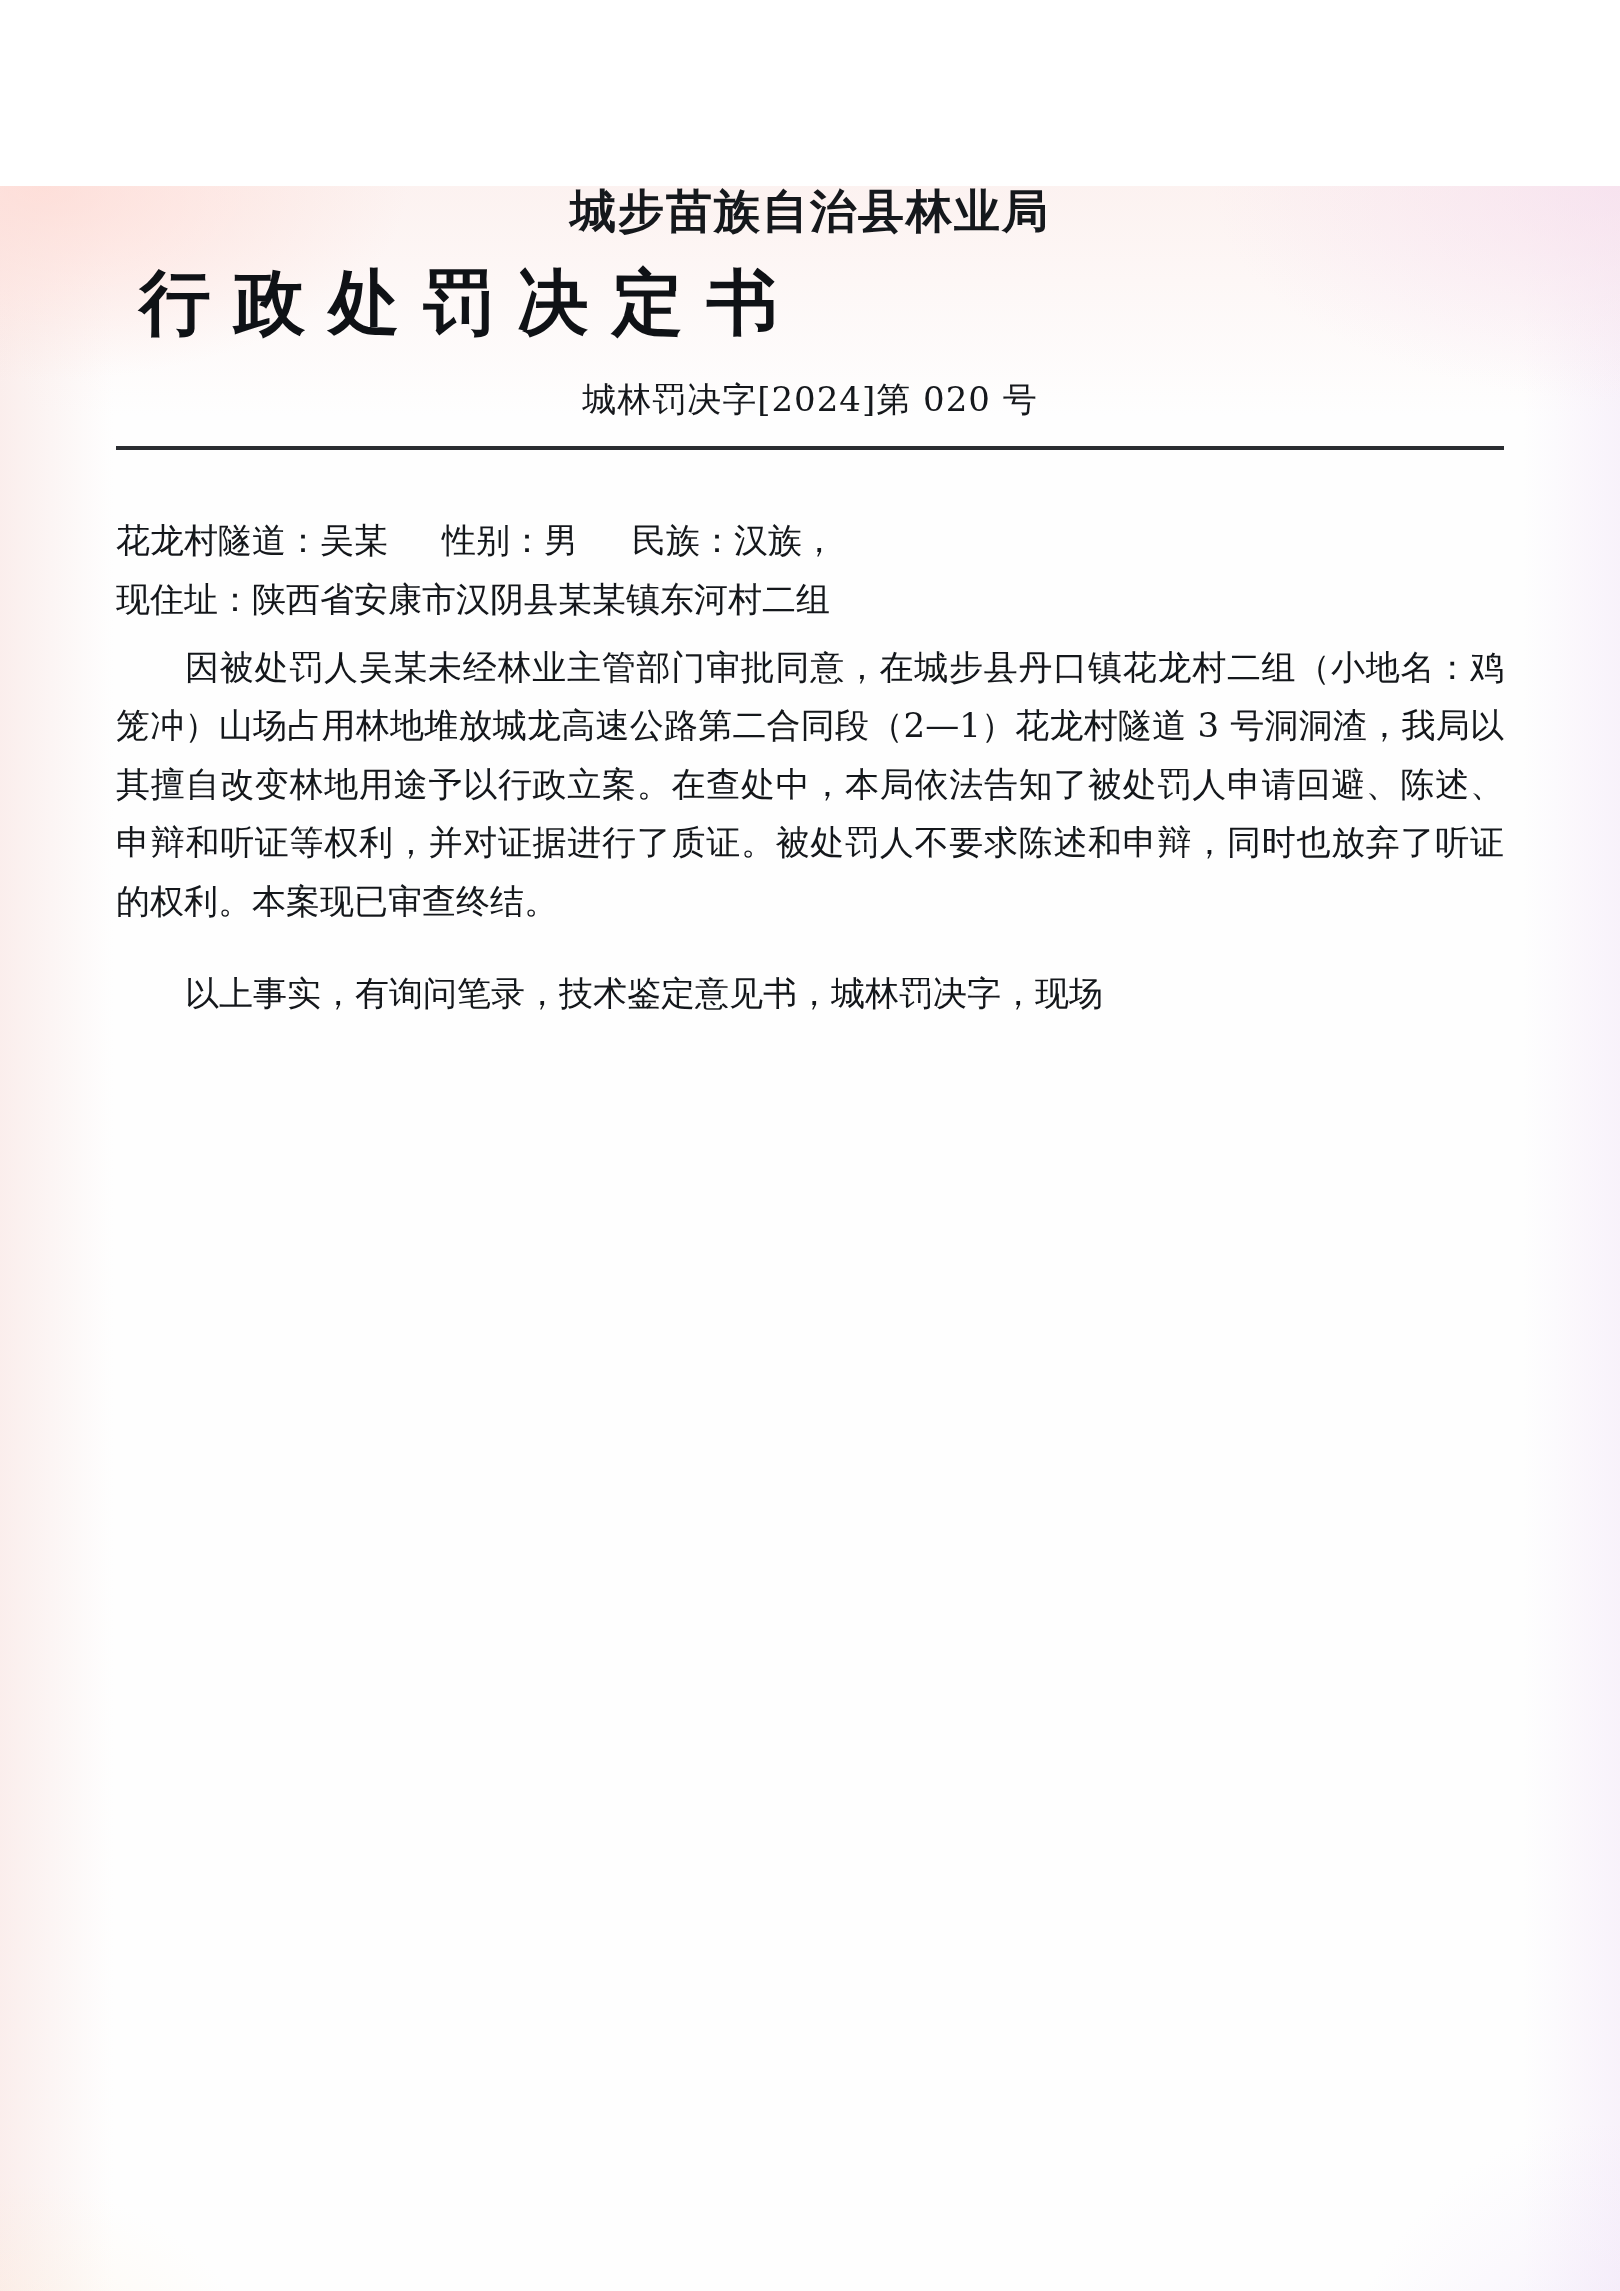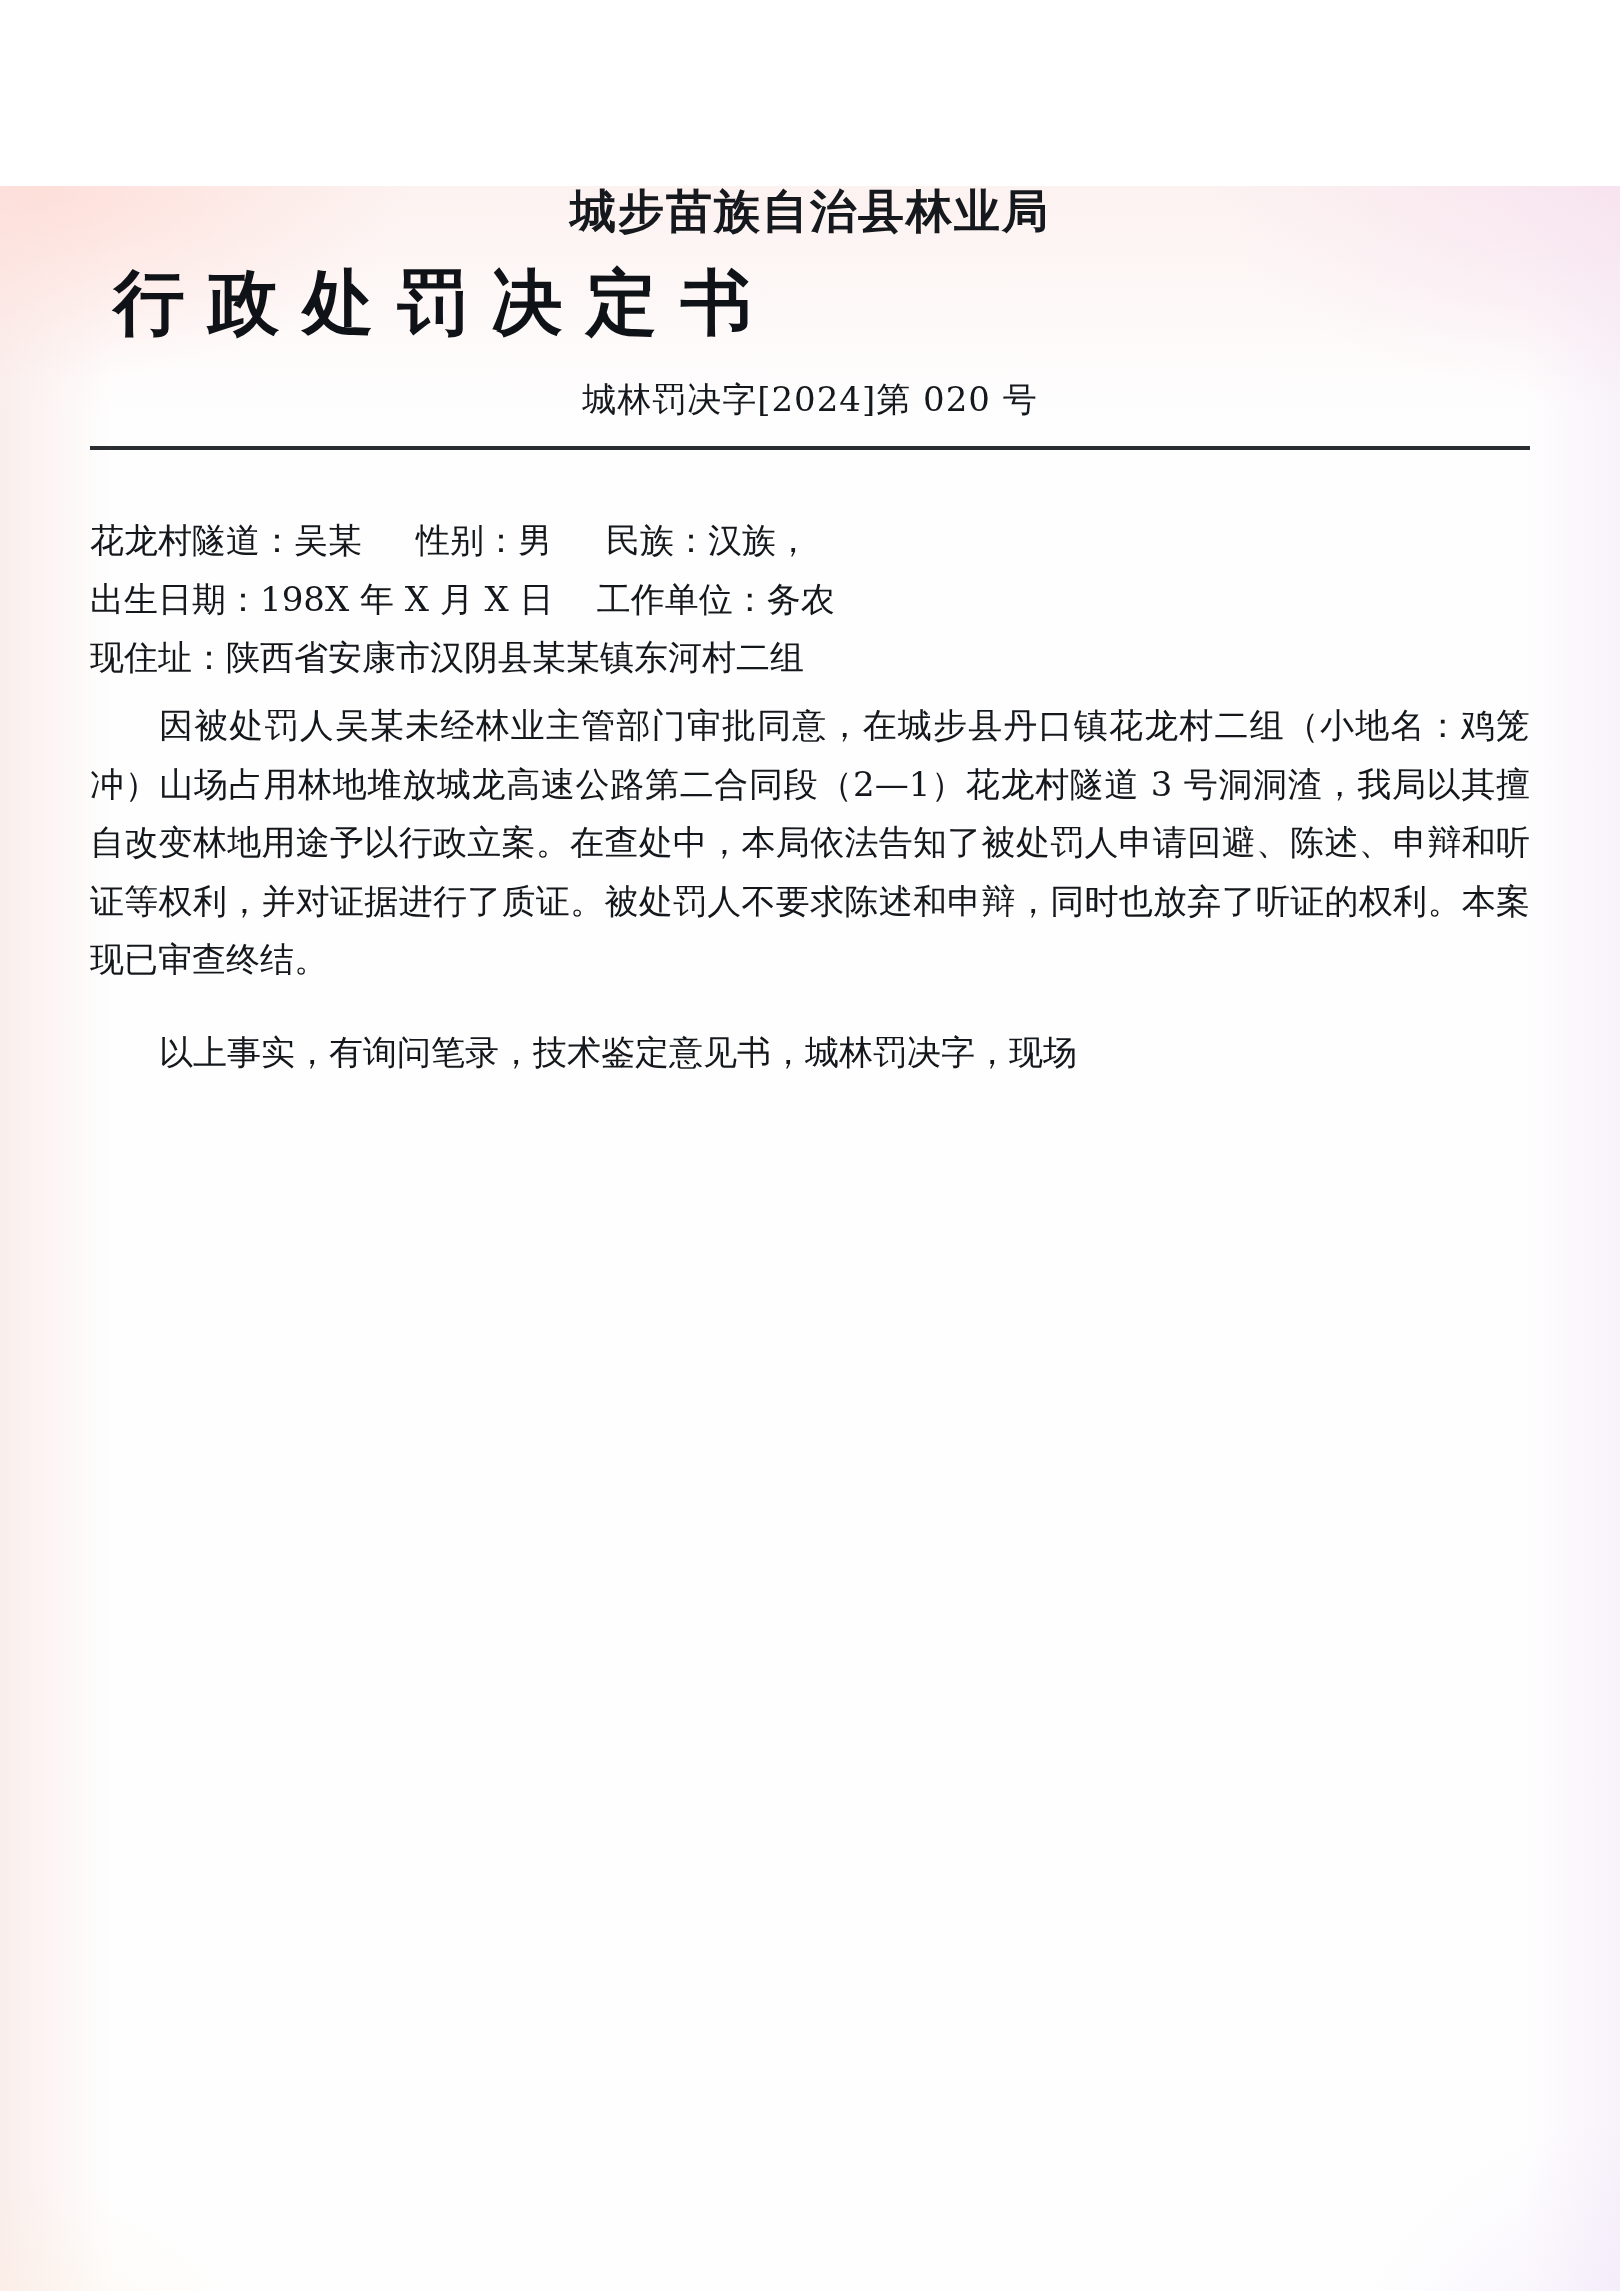--- a/index.html
+++ b/index.html
@@ -51,21 +51,21 @@
   .tint-bl {
     position: absolute;
     bottom: 0; left: 0;
     width: 294px; height: 294px;
     background: radial-gradient(ellipse at 0% 100%, rgba(255,235,210,0.5), rgba(255,255,255,0) 72%);
     pointer-events: none;
   }
 
   .content {
     position: relative;
-    padding: 0 90px;
+    padding: 0 116px;
     box-sizing: border-box;
   }
 
   .org-name {
     margin-top: 186px;
     text-align: center;
     font-family: "DejaVu Sans", "Liberation Sans", sans-serif;
     font-weight: 700;
     font-size: 46px;
     letter-spacing: 2px;
@@ -137,21 +137,20 @@
     <div class="org-name">城步苗族自治县林业局</div>
 
     <div class="doc-title">行政处罚决定书</div>
 
     <div class="doc-number">城林罚决字[2024]第 020 号</div>
 
     <hr class="rule">
 
     <div class="party-block">
       <div class="party-line">花龙村隧道：吴某     性别：男     民族：汉族，</div>
-      <div class="party-line">出生日期：198X 年 X 月 X 日    工作单位：务农</div>
       <div class="party-line">现住址：陕西省安康市汉阴县某某镇东河村二组</div>
     </div>
 
     <p class="body-par">因被处罚人吴某未经林业主管部门审批同意，在城步县丹口镇花龙村二组（小地名：鸡笼冲）山场占用林地堆放城龙高速公路第二合同段（2—1）花龙村隧道 3 号洞洞渣，我局以其擅自改变林地用途予以行政立案。在查处中，本局依法告知了被处罚人申请回避、陈述、申辩和听证等权利，并对证据进行了质证。被处罚人不要求陈述和申辩，同时也放弃了听证的权利。本案现已审查终结。</p>
 
 
     <p class="body-par tight">以上事实，有询问笔录，技术鉴定意见书，城林罚决字，现场</p>
 
   </div>
 </div>

